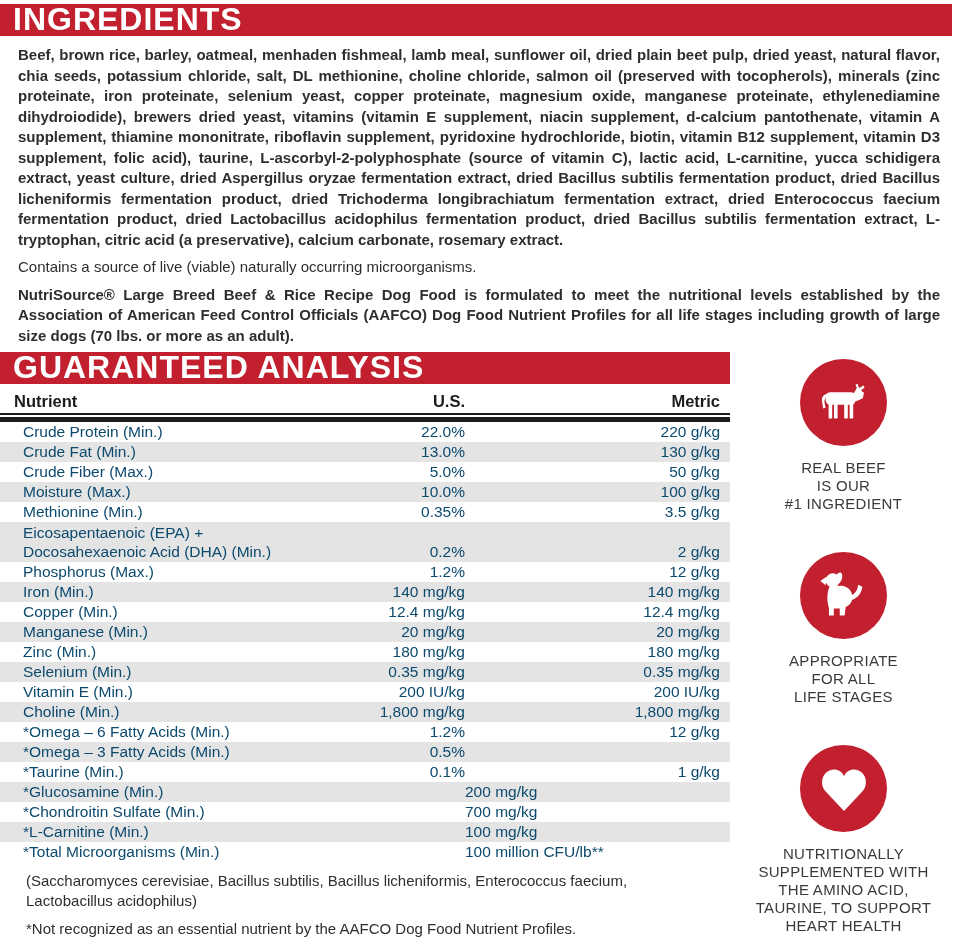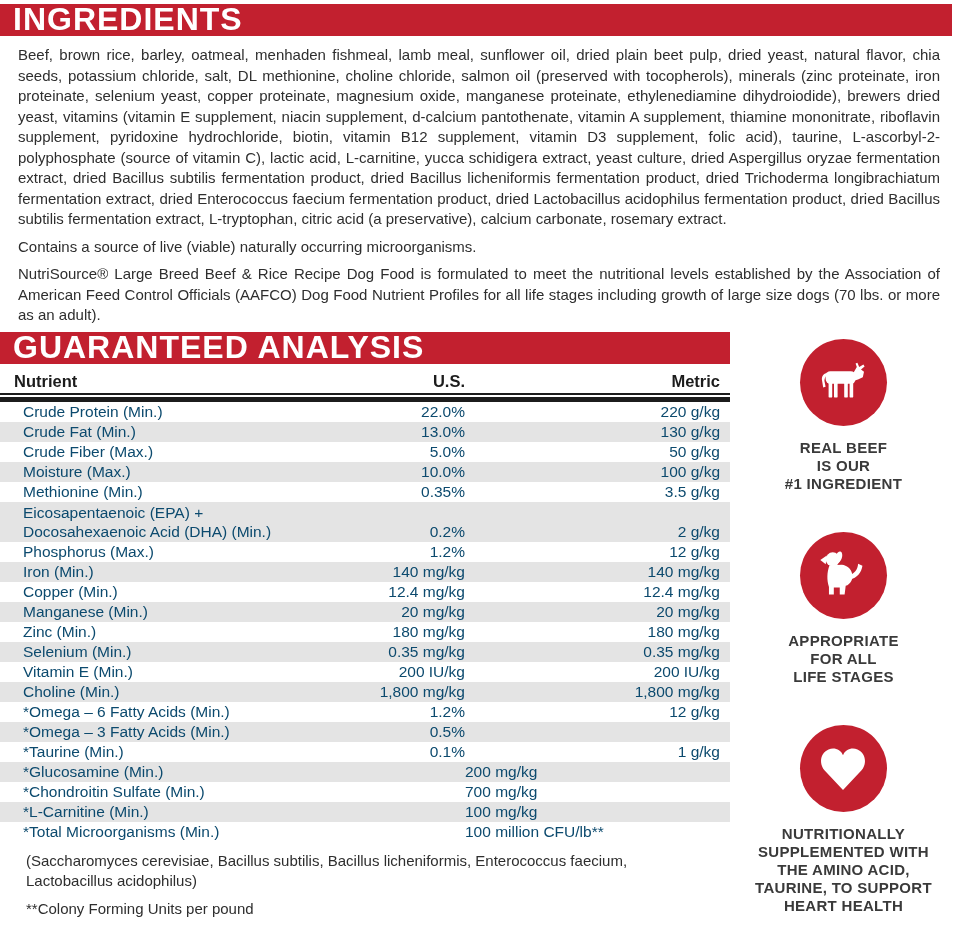--- a/index.html
+++ b/index.html
@@ -11,21 +11,21 @@
   
   .banner { background:#c2202f; height:32px; display:flex; align-items:center; padding-left:13px; box-sizing:border-box; }
   .banner .banner-text {
     color:#fff; font-weight:bold; font-size:32px; letter-spacing:1px; line-height:1;
     transform:translateY(-1px);
   }
   .top-banner { margin-top:4px; width:952px; }
   
   .ingredients { padding:9px 17px 0 18px; }
   .ingredients p { margin:0 0 7px 0; font-size:15px; line-height:20.5px; color:#2e2e2e; }
-  .just { text-align:justify; }
+  .just { text-align:justify;font-weight:bold; }
   .aafco { margin-bottom:6px !important; }
   
   .main { display:flex; align-items:flex-start; }
   .left-col { width:730px; flex:0 0 730px; }
   .ga-banner { width:730px; }
   .ga-header {
     display:grid; grid-template-columns:350px 115px 1fr;
     font-weight:bold; font-size:16.5px; color:#1c1c1c;
     padding:8px 0 2px 0; border-bottom:2px solid #1c1c1c; align-items:end;
   }
@@ -48,21 +48,21 @@
   .footnotes p { margin:8px; }
   
   .right-col { flex:1; display:flex; flex-direction:column; align-items:center; padding-top:7px; }
   .badge { display:flex; flex-direction:column; align-items:center; }
   .badge + .badge { margin-top:39px; }
   .badge-circle {
     width:87px; height:87px; border-radius:50%; background:#c2202f;
     display:flex; align-items:center; justify-content:center; margin-bottom:13px;
   }
   .badge-caption {
-    font-weight:bold; font-size:15px; line-height:18px; letter-spacing:0.3px;
+    font-weight:normal; font-size:15px; line-height:18px; letter-spacing:0.3px;
     color:#3a3a3a; text-align:center; white-space:pre-line; max-width:210px;
   }
 </style>
 </head>
 <body>
 
 <div class="page">
 
   <header class="banner top-banner">
     <span class="banner-text">INGREDIENTS</span>
@@ -187,20 +187,21 @@
             <div class="ga-combined">100 mg/kg</div>
           </div>
           <div class="ga-row">
             <div class="ga-label">*Total Microorganisms (Min.)</div>
             <div class="ga-combined">100 million CFU/lb**</div>
           </div>
         </div>
 
       <div id="footnotes" class="footnotes">
           <p>(Saccharomyces cerevisiae, Bacillus subtilis, Bacillus licheniformis, Enterococcus faecium, Lactobacillus acidophilus)</p>
+          <p>*Not recognized as an essential nutrient by the AAFCO Dog Food Nutrient Profiles.</p>
           <p>**Colony Forming Units per pound</p>
         </div>
     </div>
 
     <aside class="right-col">
 
       <div class="badge">
         <div class="badge-circle">
           <svg viewBox="0 0 100 66" width="60" height="40" aria-hidden="true">
             <g fill="#ffffff">

